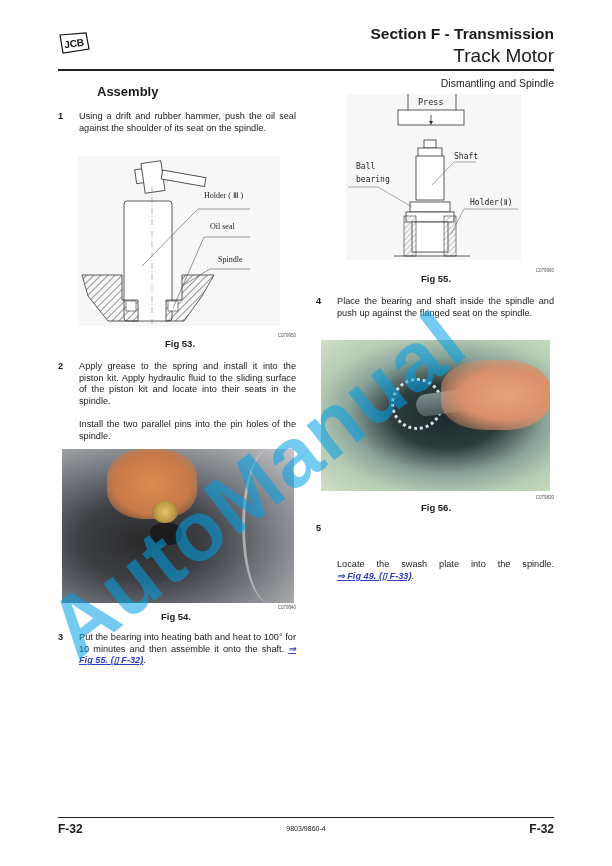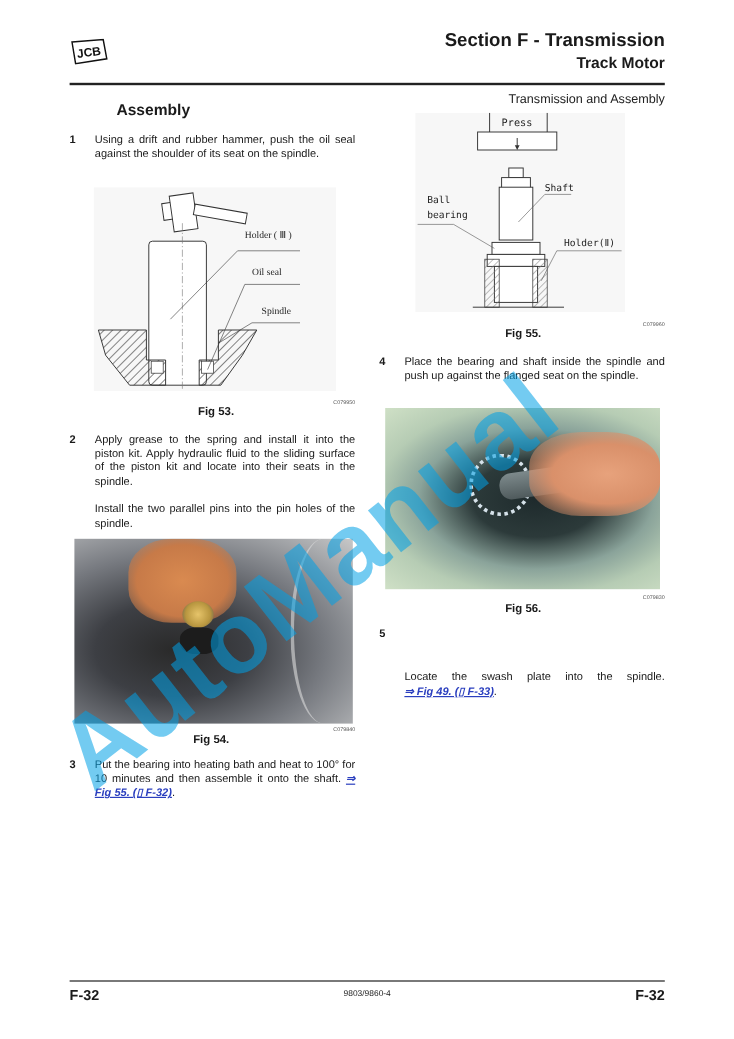--- a/index.html
+++ b/index.html
@@ -1,20 +1,20 @@
 <!DOCTYPE html>
 <html><head>
 <meta charset="utf-8">
 <style>
   html, body { margin:0; padding:0; background:#ffffff; }
   body { width:612px; height:866px; position:relative; overflow:hidden; font-family:"Liberation Sans", sans-serif; color:#1a1a1a; }
   .abs { position:absolute; }
   .logo { left:58px; top:32px; width:32px; height:22px; }
   .sec-title { right:58px; top:25px; font-size:15.5px; font-weight:bold; text-align:right; }
-  .sub-title { right:58px; top:45px; font-size:13px; font-weight:bold; text-align:right; }
+  .sub-title { right:58px; top:45px; font-size:19px; font-weight:normal; text-align:right; }
   .hr-top { left:58px; top:69px; width:496px; height:1.5px; background:#222; }
   .crumb { right:58px; top:77px; font-size:10.5px; text-align:right; color:#222; }
   .h-assembly { left:58px; top:84px; font-size:13px; font-weight:bold;margin-left:39px; }
   .step { font-size:9.2px; line-height:11.6px; text-align:justify; }
   .step .num { position:absolute; left:0; top:0; font-weight:bold; }
   .step .body { position:absolute; left:21px; right:0; top:0; }
   .step p { margin:0 0 11.6px 0; }
   .figcap { font-size:9.5px; font-weight:bold; text-align:center; }
   .figcode { font-size:4.5px; color:#555; text-align:right; }
   .link { color:#2b3fbf; font-style:italic; font-weight:bold; text-decoration:underline; }
@@ -28,21 +28,21 @@
 </head>
 <body>
 
 <svg class="abs logo" viewBox="0 0 32 22">
   <polygon points="2,3 28,1 31,17 5,21" fill="#fff" stroke="#111" stroke-width="1.2"></polygon>
   <text x="16" y="15" font-family="Liberation Sans, sans-serif" font-size="10" font-weight="bold" text-anchor="middle" fill="#111" transform="rotate(-8 16 11)">JCB</text>
 </svg>
 <div class="abs sec-title">Section F - Transmission</div>
 <div class="abs sub-title">Track Motor</div>
 <div class="abs hr-top"></div>
-<div class="abs crumb">Transmission and Assembly</div>
+<div class="abs crumb">Dismantling and Spindle</div>
 
 <div class="abs h-assembly">Assembly</div>
 
 <div class="abs step" style="left:58px; top:111px; width:238px; height:30px;">
   <span class="num">1</span>
   <div class="body">
       <p>Using a drift and rubber hammer, push the oil seal against the shoulder of its seat on the spindle.</p>
     </div>
 </div>
 

